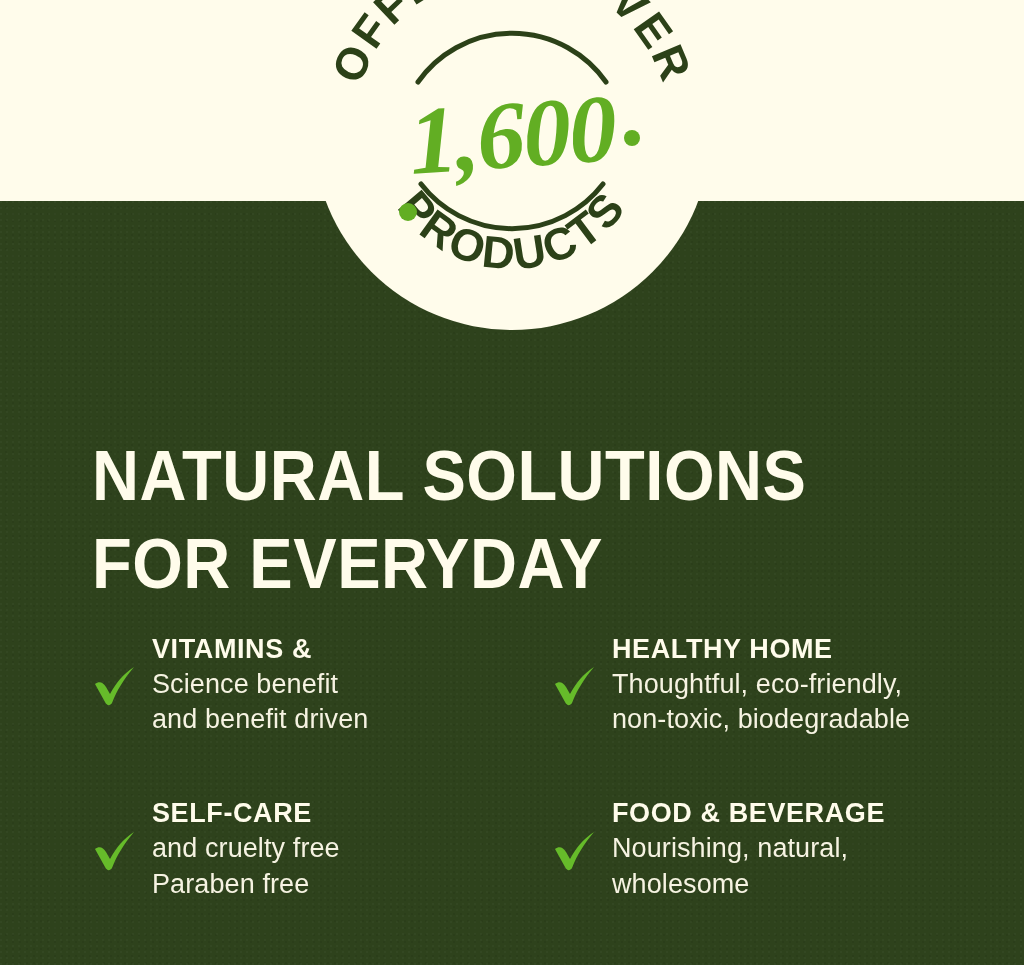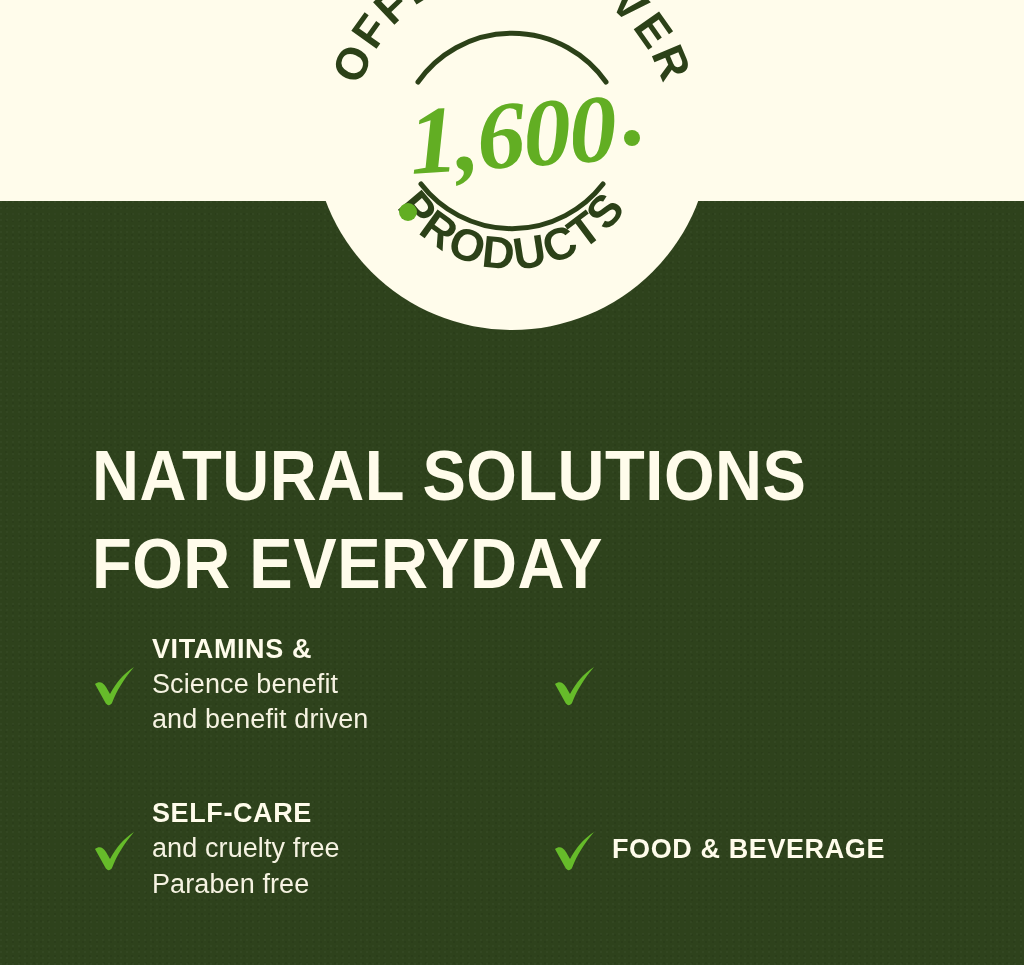--- a/index.html
+++ b/index.html
@@ -205,36 +205,43 @@
         <span class="feature-title">VITAMINS &amp;</span>
         <span class="feature-desc">Science benefit</span>
         <span class="feature-desc">and benefit driven</span>
       </span>
     </div>
 
     <div class="feature">
       <svg class="check" viewBox="0 0 46 46">
         <path d="M3 22 C7 19 11 20 14 25 L18 32 C24 21 31 12 42 5 C32 17 25 28 20 41 C18 44 15 44 13 40 Z" fill="#66BB2A"></path>
       </svg>
+      <span class="feature-text">
+        <span class="feature-title">HEALTHY HOME</span>
+        <span class="feature-desc">Thoughtful, eco-friendly,</span>
+        <span class="feature-desc">non-toxic, biodegradable</span>
+      </span>
     </div>
 
     <div class="feature">
       <svg class="check" viewBox="0 0 46 46">
         <path d="M3 22 C7 19 11 20 14 25 L18 32 C24 21 31 12 42 5 C32 17 25 28 20 41 C18 44 15 44 13 40 Z" fill="#66BB2A"></path>
       </svg>
       <span class="feature-text">
         <span class="feature-title">SELF-CARE</span>
         <span class="feature-desc">and cruelty free</span>
         <span class="feature-desc">Paraben free</span>
       </span>
     </div>
 
     <div class="feature">
       <svg class="check" viewBox="0 0 46 46">
         <path d="M3 22 C7 19 11 20 14 25 L18 32 C24 21 31 12 42 5 C32 17 25 28 20 41 C18 44 15 44 13 40 Z" fill="#66BB2A"></path>
       </svg>
       <span class="feature-text">
         <span class="feature-title">FOOD &amp; BEVERAGE</span>
+        <span class="feature-desc">Nourishing, natural,</span>
+        <span class="feature-desc">wholesome</span>
       </span>
     </div>
 
   </div>
 </div>
 
 </body></html>

